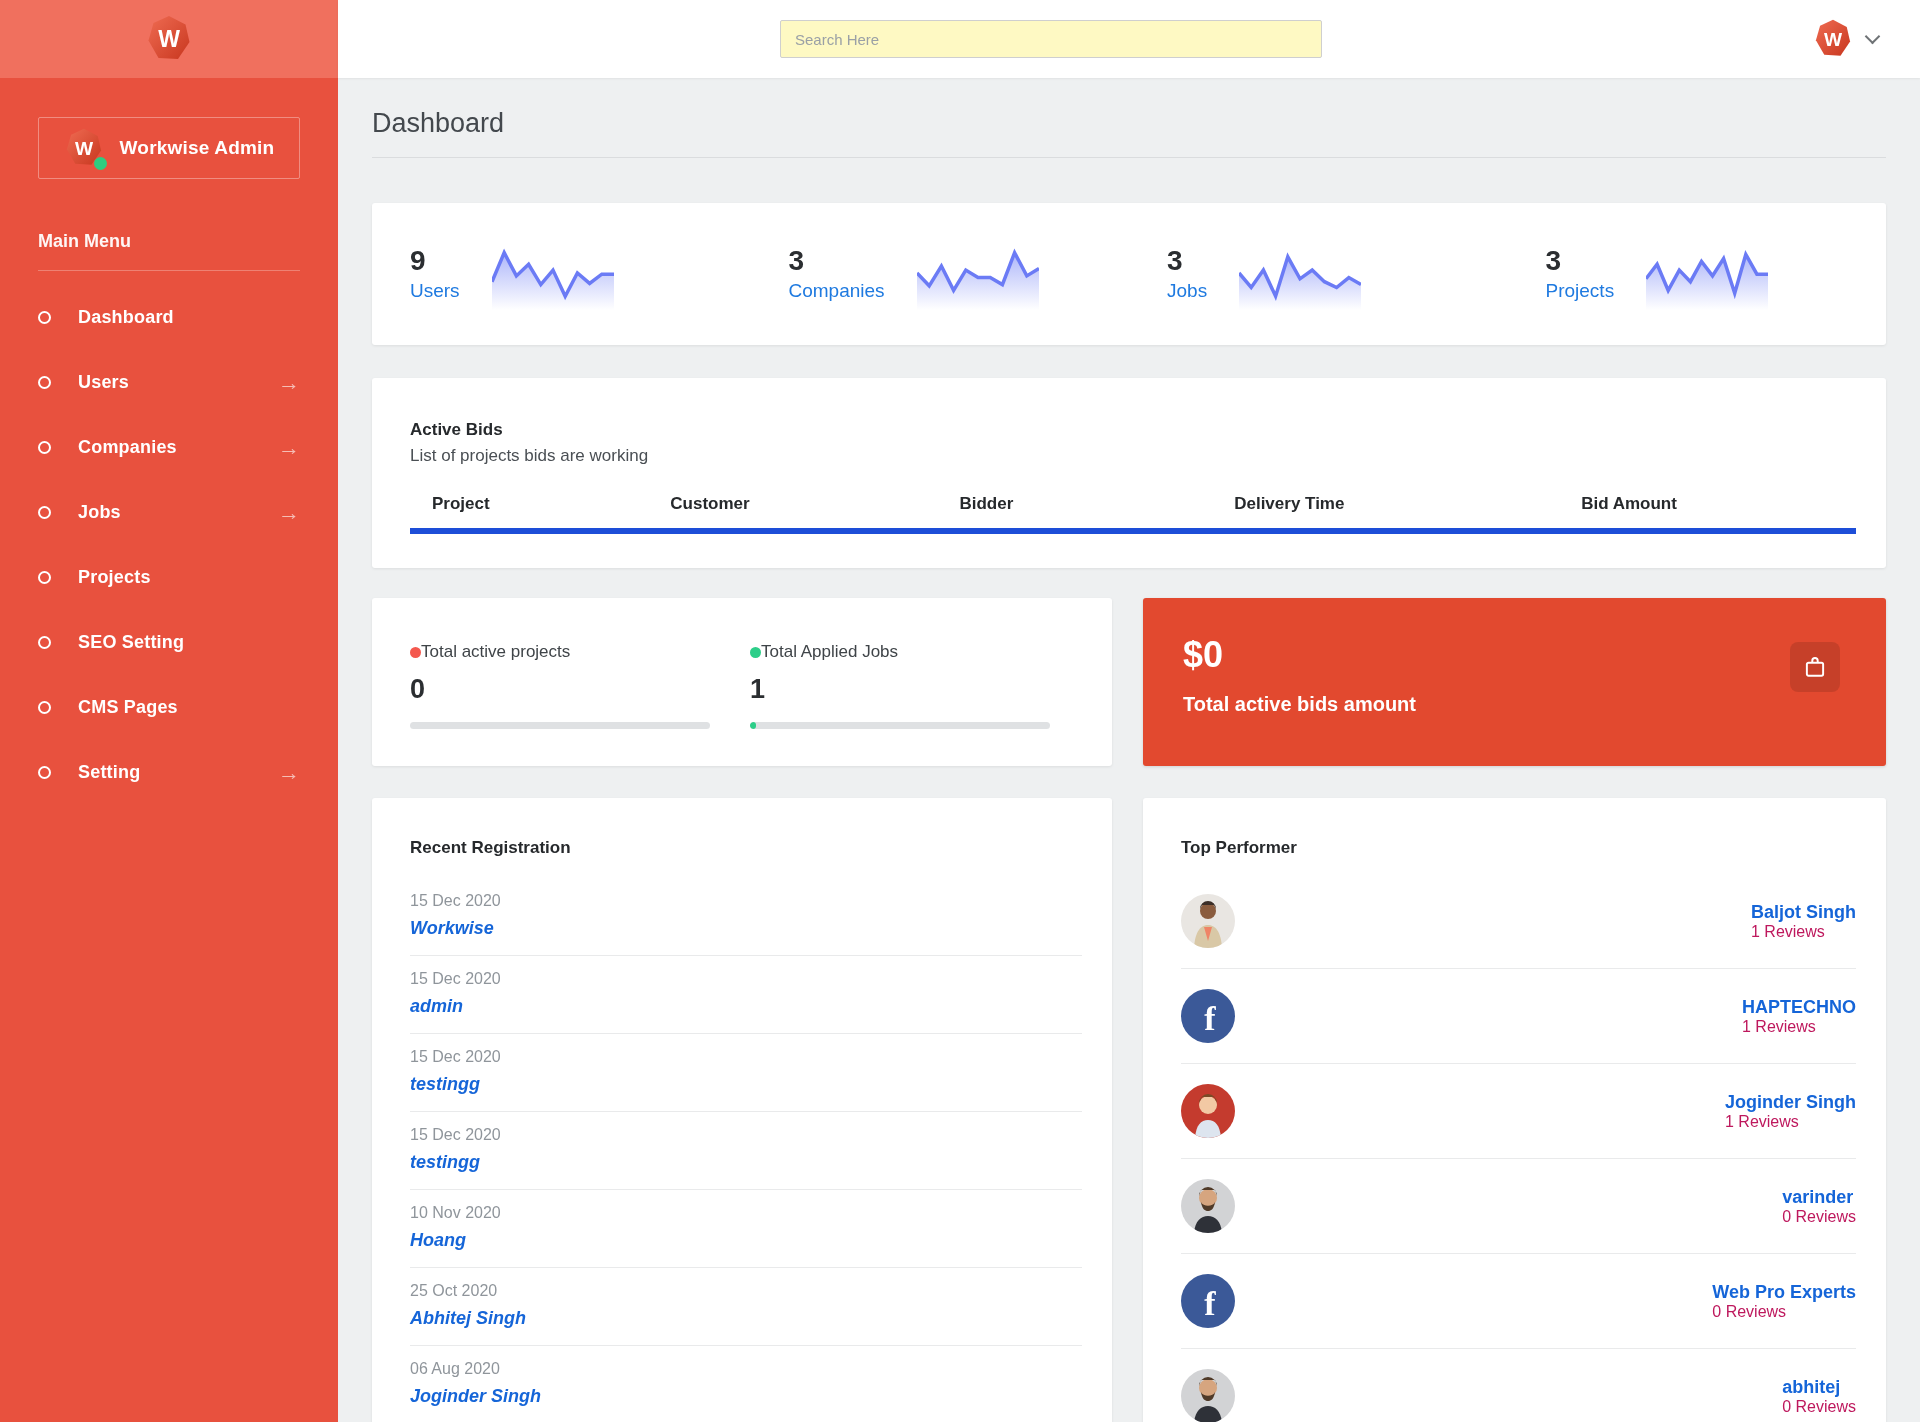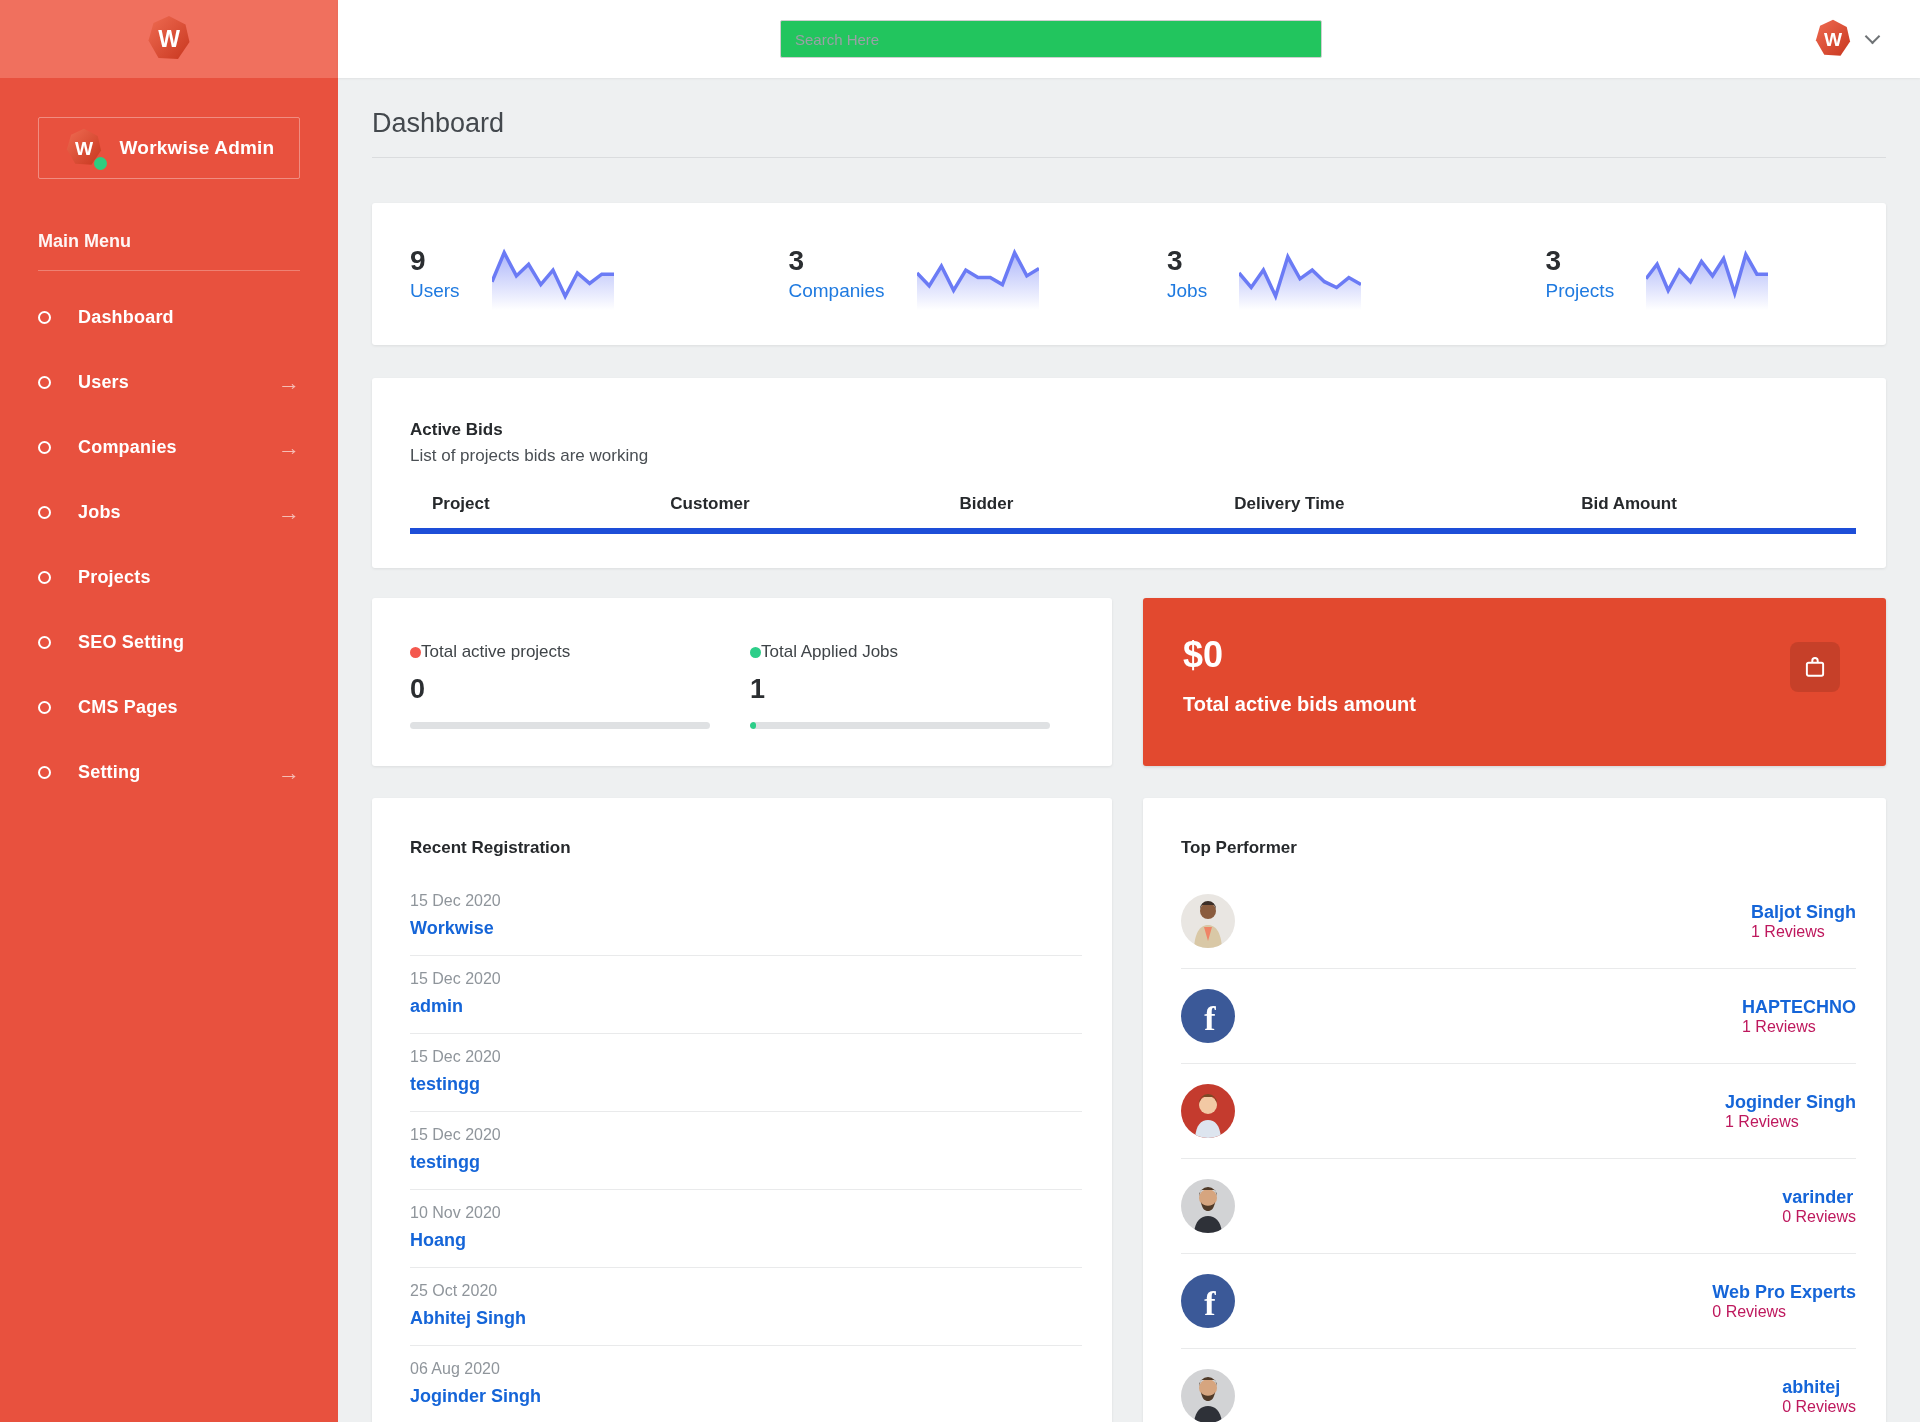--- a/index.html
+++ b/index.html
@@ -7,21 +7,21 @@
   body { font-family: "Liberation Sans", sans-serif; background: #eef0f1; color: #26292c; }
 
   .app { width: 1920px; height: 1422px; display: flex; flex-direction: column; }
 
   
   .topbar { height: 78px; display: flex; flex-shrink: 0; }
   .topbar-brand { width: 338px; flex-shrink: 0; background: #f0705e; display: flex; align-items: center; justify-content: center; }
   .topbar-main { flex: 1; background: #ffffff; position: relative; box-shadow: 0 1px 2px rgba(0,0,0,0.06); }
   .search-input { position: absolute; left: 442px; top: 20px; width: 542px; height: 38px;
     border: 1px solid #cfcfcf; border-radius: 2px; padding: 0 14px; font-size: 15px; color: #555;
-    font-family: "Liberation Sans", sans-serif; outline: none; background: #22c55e; }
+    font-family: "Liberation Sans", sans-serif; outline: none; background: #fef9c3; }
   .search-input::placeholder { color: #9aa0a6; }
   .topbar-user { position: absolute; right: 42px; top: 19px; display: flex; align-items: center; gap: 14px; cursor: pointer; }
   .chevron-down { width: 11px; height: 11px; border-right: 2px solid #6f7376; border-bottom: 2px solid #6f7376;
     transform: rotate(45deg); margin-top: -6px; }
 
   
   .layout { display: flex; flex: 1; min-height: 0; }
 
   
   .sidebar { width: 338px; flex-shrink: 0; background: #e8513e; color: #fff; }
@@ -92,21 +92,21 @@
     background: rgba(0,0,0,0.12); display: flex; align-items: center; justify-content: center; cursor: pointer; border: none; }
 
   
   .bottom-row { margin-top: 32px; display: flex; gap: 31px; align-items: flex-start; }
   .recent-card { width: 740px; min-height: 720px; padding: 40px 30px 0 38px; }
   .performer-card { flex: 1; min-height: 720px; padding: 40px 30px 0 38px; }
 
   .recent-list { margin-top: 20px; }
   .recent-item { padding: 14px 0 16px; border-bottom: 1px solid #e9eaeb; }
   .recent-date { font-size: 16px; color: #8f959b; }
-  .recent-name { margin-top: 8px; font-size: 18px; font-weight: bold; color: #1565d8; cursor: pointer; }
+  .recent-name { margin-top: 8px; font-size: 18px; font-weight: bold; color: #1565d8; cursor: pointer; font-style: italic; }
 
   .performer-list { margin-top: 16px; }
   .performer-item { display: flex; align-items: center; gap: 16px; padding: 20px 0; border-bottom: 1px solid #e9eaeb; justify-content: space-between; }
   .avatar { width: 54px; height: 54px; border-radius: 50%; overflow: hidden; flex-shrink: 0; cursor: pointer; }
   .performer-name { font-size: 18px; font-weight: bold; color: #1565d8; cursor: pointer; }
   .performer-reviews { font-size: 16px; color: #be185d; }
 </style>
 </head>
 <body>
 

